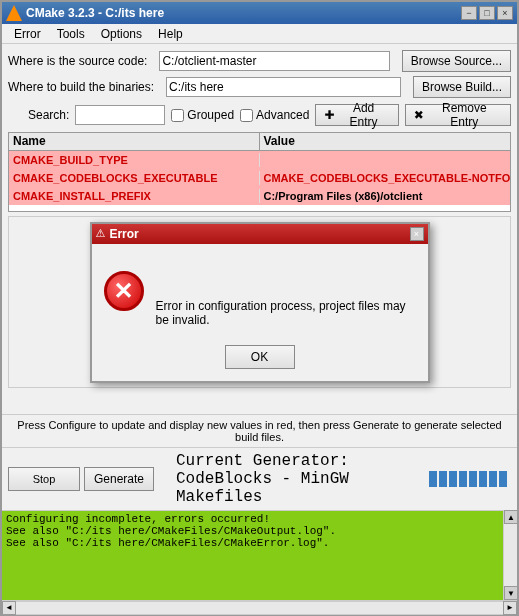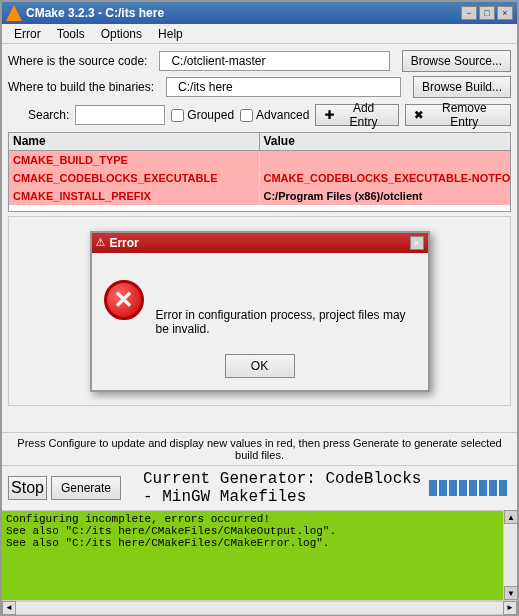--- a/index.html
+++ b/index.html
@@ -102,21 +102,21 @@
     .form-label {
       font-size: 12px;
       white-space: nowrap;
     }
 
     .form-input {
       flex: 1;
       height: 20px;
       border: 1px solid #999;
       background: white;
-      padding: 0 11px;
+      padding: 0 2px;
       font-size: 12px;
     }
 
     .form-button {
       height: 22px;
       padding: 0 8px;
       border: 1px solid #888;
       background: linear-gradient(to bottom, #f5f5f5, #e0e0e0);
       font-size: 12px;
       cursor: pointer;
@@ -354,25 +354,25 @@
       display: flex;
       align-items: center;
       padding: 4px 6px;
       gap: 4px;
       background: #f0f0f0;
       border-top: 1px solid #ccc;
       flex-shrink: 0;
     }
 
     .stop-btn {
-      width: 39px;
+      width: 72px;
       height: 24px;
       border: 1px solid #888;
       background: linear-gradient(to bottom, #f5f5f5, #e0e0e0);
-      font-size: 16px;
+      font-size: 11px;
       cursor: pointer;
     }
 
     .generate-btn {
       width: 70px;
       height: 24px;
       border: 1px solid #888;
       background: linear-gradient(to bottom, #f5f5f5, #e0e0e0);
       font-size: 12px;
       cursor: pointer;

